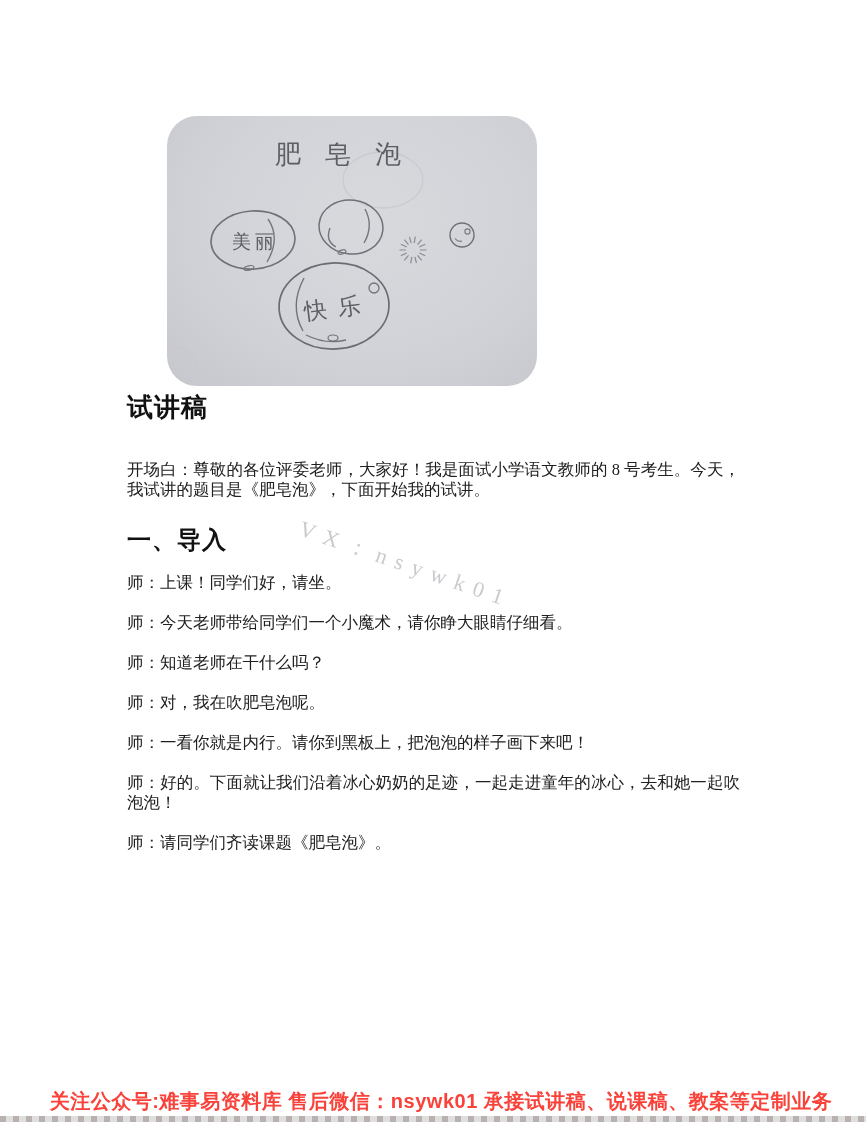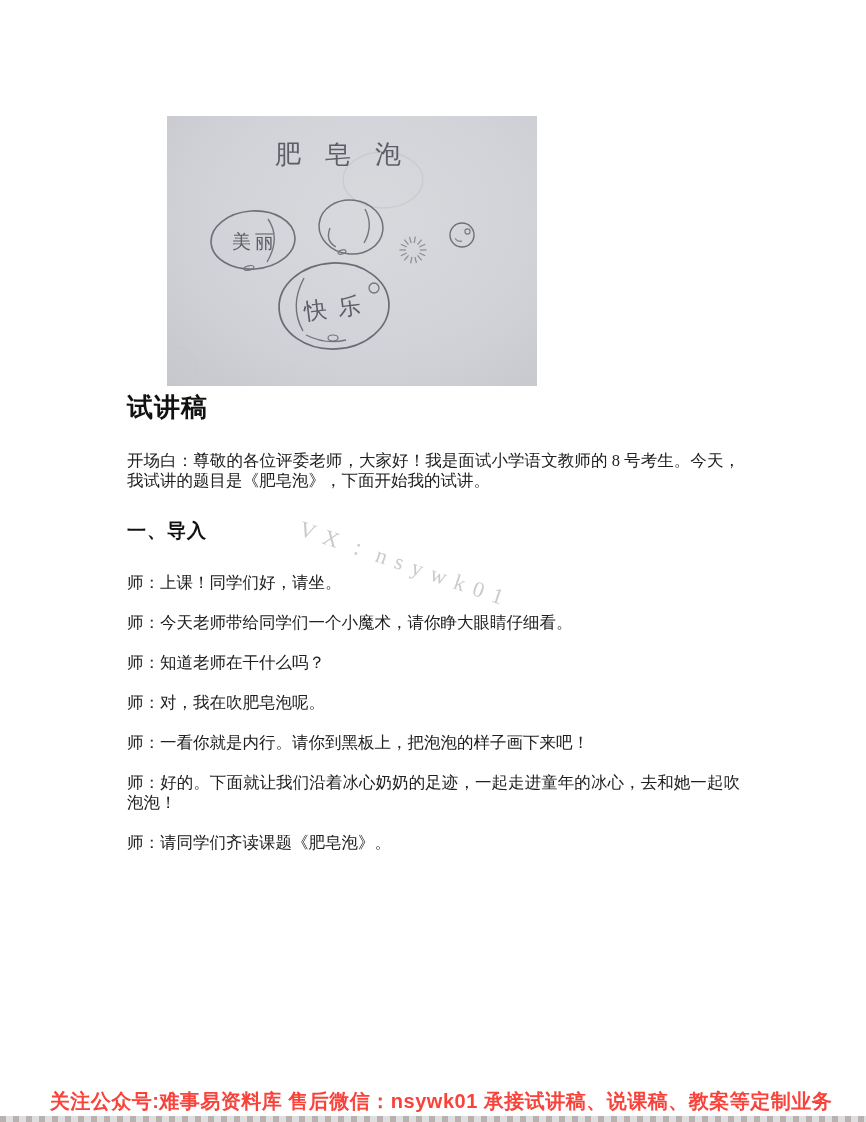--- a/index.html
+++ b/index.html
@@ -12,51 +12,52 @@
     color: #202020;
   }
 
   
   .photo {
     position: absolute;
     left: 127px; top: 100px;
     width: 370px; height: 270px;
     background: radial-gradient(ellipse at 55% 38%, #d8d9dd 0%, #d2d3d8 55%, #c6c7cd 100%);
     overflow: hidden;
+    border-radius: 30px;
   }
   .photo svg { display: block; }
   .sketch-text {
     font-family: "Liberation Serif", "DejaVu Serif", serif;
     fill: #5d5d66;
   }
 
   
   .doc-col {
     position: absolute;
     left: 127px; top: 392px;
     width: 613px;
   }
   .doc-title {
     font-family: "Liberation Sans", "DejaVu Sans", sans-serif;
     font-size: 26px; font-weight: 700; color: #111;
     line-height: 30px;
-    margin: 0 0 29px 0;
+    margin: 0 0 38px 0;
     letter-spacing: 1px;
   }
   .para {
     font-size: 16.5px;
     line-height: 19.5px;
     margin: 0 0 20.5px 0;
     text-align: justify;
   }
   .section-heading {
     font-family: "Liberation Sans", "DejaVu Sans", sans-serif;
-    font-size: 19px; font-weight: 700; color: #111;
+    font-size: 24px; font-weight: 700; color: #111;
     line-height: 24px;
-    margin: 29px 0 30px 0;
+    margin: 29px 0 21px 0;
     letter-spacing: 1px;
   }
 
   
   .watermark {
     position: absolute;
     left: 305px; top: 514px;
     transform: rotate(19deg);
     transform-origin: left top;
     font-family: "Liberation Serif", "DejaVu Serif", serif;

